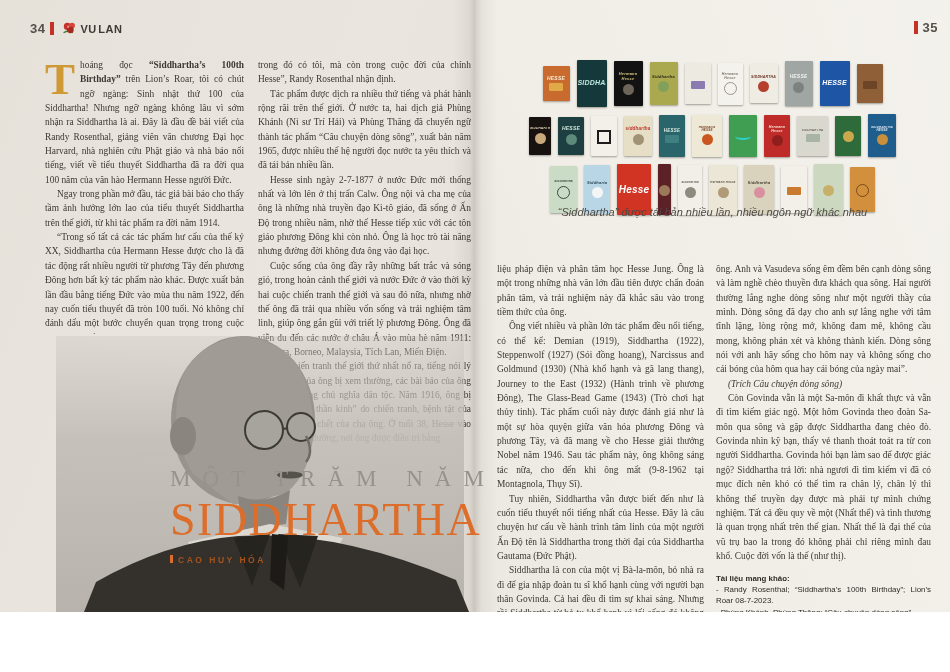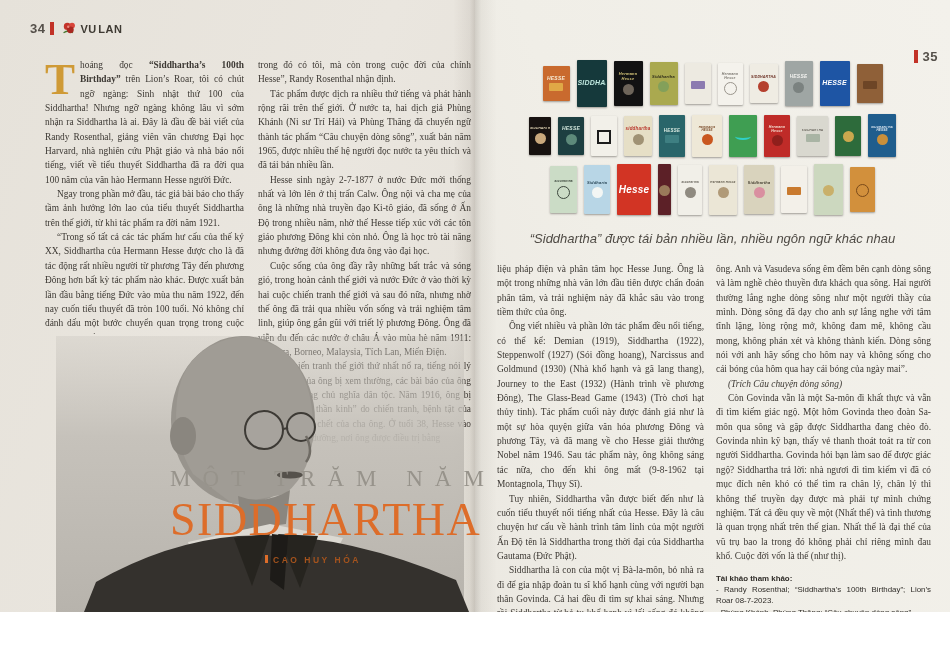--- a/index.html
+++ b/index.html
@@ -6,21 +6,21 @@
   body{width:950px;height:672px;font-family:"Liberation Serif","DejaVu Serif",serif;}
   .spread{position:relative;width:950px;height:612px;overflow:hidden;background:#1d4ed8;}
   .page{position:absolute;top:0;height:672px;}
   .page-left{left:0;width:475px;background:linear-gradient(110deg,#e6e2da 0%,#eae6df 55%,#e5e1d9 100%);}
   .page-right{left:475px;width:475px;background:linear-gradient(250deg,#f3f1eb 0%,#f0eee7 60%,#ebe8e1 100%);}
   .gutter{position:absolute;left:453px;top:0;width:44px;height:672px;pointer-events:none;
     background:linear-gradient(90deg,rgba(60,50,40,0) 0%,rgba(60,50,40,.07) 38%,rgba(60,50,40,.17) 50%,rgba(60,50,40,.06) 64%,rgba(0,0,0,0) 100%);}
   
   .hdr{position:absolute;top:20px;display:flex;align-items:center;gap:5px;font-family:"Liberation Sans",sans-serif;}
   .hdr-left{left:30px;}
-  .hdr-right{right:12px;margin-top:29px;}
+  .hdr-right{right:12px;}
   .pagenum{font-size:13px;font-weight:bold;color:#55504a;letter-spacing:.5px;}
   .red-bar{display:inline-block;width:4px;height:13px;background:#c23227;}
   .logo{display:flex;align-items:center;gap:2px;margin-left:2px;}
   .flower{width:17px;height:17px;}
   .section{font-size:11px;font-weight:bold;color:#3e3a33;letter-spacing:.5px;word-spacing:-2px;}
   
   .cols{position:absolute;display:flex;color:#3c3833;font-size:9.4px;line-height:14.35px;}
   .cols-left{left:45px;top:58px;width:426px;gap:14px;}
   .cols-right{left:22px;top:262px;width:434px;gap:12px;}
   .col p{margin:0;text-align:justify;}
@@ -29,38 +29,38 @@
   .col-l1{width:199px;height:276px;overflow:hidden;}
   .col-l2{width:213px;height:414px;overflow:hidden;}
   .col-r1{width:207px;height:398px;overflow:hidden;}
   .col-r2{width:215px;}
   .para-block{height:300px;overflow:hidden;}
   .dropcap{float:left;font-size:45px;line-height:36px;padding:3px 5px 0 0;color:#cf9a36;font-weight:bold;}
   
   .title-block{position:absolute;left:170px;top:466px;width:302px;z-index:3;}
   .title-kicker{font-size:23px;color:#97938b;letter-spacing:12px;white-space:nowrap;}
   .title-main{font-size:46px;color:#dd6d2a;letter-spacing:1.5px;margin-top:1px;white-space:nowrap;}
-  .byline{margin-top:9px;text-align:center;padding-right:16px;font-family:"Liberation Sans",sans-serif;
+  .byline{margin-top:9px;text-align:left;padding-right:16px;font-family:"Liberation Sans",sans-serif;
     font-size:8.5px;font-weight:bold;letter-spacing:2.5px;color:#a4531d;}
   .byline-bar{display:inline-block;width:3px;height:8px;background:#dd6d2a;margin-right:5px;}
   
   .photo{position:absolute;left:38px;top:328px;width:440px;height:344px;z-index:1;}
   
   .collage{position:absolute;left:28px;top:60px;width:419px;font-style:italic;}
   .book-row{display:flex;justify-content:center;align-items:center;gap:7px;margin-bottom:7px;}
   .book{display:flex;flex-direction:column;align-items:center;justify-content:center;box-sizing:border-box;
     padding:2px 1px;border-radius:1px;box-shadow:0 1px 2px rgba(40,35,30,.4);font-family:"Liberation Sans",sans-serif;}
   .blabel{display:block;font-weight:bold;line-height:1.15;text-align:center;letter-spacing:.2px;max-width:100%;overflow:hidden;}
   .deco{margin-top:2px;width:11px;height:11px;border-radius:50%;}
   .deco.rect{width:14px;height:8px;border-radius:1px;}
   .deco.sq{width:10px;height:10px;border-radius:0;background:transparent !important;border:2px solid #1c1c1c;}
   .deco.ring{background:transparent !important;border:1.5px solid;}
   .deco.wave{width:16px;height:5px;border-radius:50%;background:transparent !important;border-bottom:2px solid;}
-  .collage-caption{position:absolute;left:28px;top:231px;width:419px;text-align:center;
-    font-family:"Liberation Sans",sans-serif;font-style:italic;font-size:13px;color:#4e4a44;}
+  .collage-caption{position:absolute;left:28px;top:206px;width:419px;text-align:center;
+    font-family:"Liberation Sans",sans-serif;font-style:italic;font-size:11px;color:#4e4a44;}
   
   .refs{margin-top:11px;font-family:"Liberation Sans",sans-serif;font-size:7.9px;line-height:11.2px;color:#2f2c28;text-align:left;}
   .ref-title{font-weight:bold;}
   .ref-line{text-align:justify;}
 </style>
 </head>
 <body>
 
 <div class="spread">
 
@@ -76,21 +76,21 @@
           <circle cx="11" cy="11.5" r="4" fill="#a92820"></circle>
           <circle cx="8.5" cy="8" r="1.4" fill="#e8897f"></circle>
         </svg>
         <span class="section">VU LAN</span>
       </span>
     </div>
 
     <div class="cols cols-left">
       <div class="col col-l1">
           <p class=""><span class="dropcap">T</span>hoáng đọc <b>“Siddhartha’s 100th Birthday”</b> trên Lion’s Roar, tôi có chút ngỡ ngàng: Sinh nhật thứ 100 của Siddhartha! Nhưng ngỡ ngàng không lâu vì sớm nhận ra Siddhartha là ai. Đây là đầu đề bài viết của Randy Rosenthal, giảng viên văn chương Đại học Harvard, nhà nghiên cứu Phật giáo và nhà báo nổi tiếng, viết về tiểu thuyết Siddhartha đã ra đời qua 100 năm của văn hào Hermann Hesse người Đức.</p>
-          <p class="ind ">Ngay trong phần mở đầu, tác giả bài báo cho thấy tầm ảnh hưởng lớn lao của tiểu thuyết Siddhartha trên thế giới, từ khi tác phẩm ra đời năm 1921.</p>
+          <p class="ind ">Ngay trong phần mở đầu, tác giả bài báo cho thấy tầm ảnh hưởng lớn lao của tiểu thuyết Siddhartha trên thế giới, từ khi tác phẩm ra đời năm 1914.</p>
           <p class="ind ">“Trong số tất cả các tác phẩm hư cấu của thế kỷ XX, Siddhartha của Hermann Hesse được cho là đã tác động rất nhiều người từ phương Tây đến phương Đông hơn bất kỳ tác phẩm nào khác. Được xuất bản lần đầu bằng tiếng Đức vào mùa thu năm 1922, đến nay cuốn tiểu thuyết đã tròn 100 tuổi. Nó không chỉ đánh dấu một bước chuyển quan trọng trong cuộc đời của vô số độc giả đã chịu ảnh hưởng của sách,</p>
         </div>
       <div class="col col-l2">
           <p class="">trong đó có tôi, mà còn trong cuộc đời của chính Hesse”, Randy Rosenthal nhận định.</p>
           <p class="ind ">Tác phẩm được dịch ra nhiều thứ tiếng và phát hành rộng rãi trên thế giới. Ở nước ta, hai dịch giả Phùng Khánh (Ni sư Trí Hải) và Phùng Thăng đã chuyển ngữ thành tác phẩm “Câu chuyện dòng sông”, xuất bản năm 1965, được nhiều thế hệ người đọc nước ta yêu thích và đã tái bản nhiều lần.</p>
           <p class="ind ">Hesse sinh ngày 2-7-1877 ở nước Đức mới thống nhất và lớn lên ở thị trấn Calw. Ông nội và cha mẹ của ông là những nhà truyền đạo Ki-tô giáo, đã sống ở Ấn Độ trong nhiều năm, nhờ thế Hesse tiếp xúc với các tôn giáo phương Đông khi còn nhỏ. Ông là học trò tài năng nhưng đường đời không đưa ông vào đại học.</p>
           <p class="ind ">Cuộc sống của ông đầy rẫy những bất trắc và sóng gió, trong hoàn cảnh thế giới và nước Đức ở vào thời kỳ hai cuộc chiến tranh thế giới và sau đó nữa, nhưng nhờ thế ông đã trải qua nhiều vốn sống và trải nghiệm tâm linh, giúp ông gắn gũi với triết lý phương Đông. Ông đã viễn du đến các nước ở châu Á vào mùa hè năm 1911: Sumatra, Borneo, Malaysia, Tích Lan, Miến Điện.</p>
           <p class="ind ">Khi Chiến tranh thế giới thứ nhất nổ ra, tiếng nói lý trí đơn độc của ông bị xem thường, các bài báo của ông bị coi là chống chủ nghĩa dân tộc. Năm 1916, ông bị “khủng hoảng thần kinh” do chiến tranh, bệnh tật của con trai và cái chết của cha ông. Ở tuổi 38, Hesse vào một viện điều dưỡng, nơi ông được điều trị bằng</p>
         </div>
     </div>
@@ -268,21 +268,21 @@
           <p class="ind ">Tuy nhiên, Siddhartha vẫn được biết đến như là cuốn tiểu thuyết nổi tiếng nhất của Hesse. Đây là câu chuyện hư cấu về hành trình tâm linh của một người Ấn Độ tên là Siddhartha trong thời đại của Siddhartha Gautama (Đức Phật).</p>
           <p class="ind ">Siddhartha là con của một vị Bà-la-môn, bỏ nhà ra đi để gia nhập đoàn tu sĩ khổ hạnh cùng với người bạn thân Govinda. Cả hai đều đi tìm sự khai sáng. Nhưng rồi Siddhartha từ bỏ tu khổ hạnh vì lối sống đó không giúp ích gì cho giác ngộ. Anh đã để bước chân mình lang thang như để tìm lại chính mình. Anh đã chìm sâu vào sa đọa, xuống tận cùng của dục lạc, và thế là anh càng thấy trống rỗng và chán ngấy.</p>
         </div>
       <div class="col col-r2">
         <div class="para-block">
             <p class="">ông. Anh và Vasudeva sống êm đềm bên cạnh dòng sông và làm nghề chèo thuyền đưa khách qua sông. Hai người thường lắng nghe dòng sông như một người thầy của mình. Dòng sông đã dạy cho anh sự lắng nghe với tâm tĩnh lặng, lòng rộng mở, không đam mê, không cầu mong, không phán xét và không thành kiến. Dòng sông nói với anh hãy sống cho hôm nay và không sống cho cái bóng của hôm qua hay cái bóng của ngày mai”.</p>
             <p class="ind it">(Trích Câu chuyện dòng sông)</p>
             <p class="ind ">Còn Govinda vẫn là một Sa-môn đi khất thực và vẫn đi tìm kiếm giác ngộ. Một hôm Govinda theo đoàn Sa-môn qua sông và gặp được Siddhartha đang chèo đò. Govinda nhìn kỹ bạn, thấy vẻ thanh thoát toát ra từ con người Siddhartha. Govinda hỏi bạn làm sao để được giác ngộ? Siddhartha trả lời: nhà ngươi đi tìm kiếm vì đã có mục đích nên khó có thể tìm ra chân lý, chân lý thì không thể truyền dạy được mà phải tự mình chứng nghiệm. Tất cả đều quy về một (Nhất thể) và tình thương là quan trọng nhất trên thế gian. Nhất thể là đại thể của vũ trụ bao la trong đó không phải chỉ riêng mình đau khổ. Cuộc đời vốn là thế (như thị).</p>
           </div>
         <div class="refs">
-          <div class="ref-title">Tài khảo tham khảo:</div>
+          <div class="ref-title">Tài liệu mang khảo:</div>
           <div class="ref-items">
               <div class="ref-line">- Randy Rosenthal; “Siddhartha’s 100th Birthday”; Lion’s Roar 08-7-2023.</div>
               <div class="ref-line">- Phùng Khánh, Phùng Thăng: “Câu chuyện dòng sông”</div>
               <div class="ref-line">- Lương Nguyên Hiền; Hermann Hesse Câu chuyện dòng sông; TVHS</div>
             </div>
         </div>
       </div>
     </div>
   </div>
 

